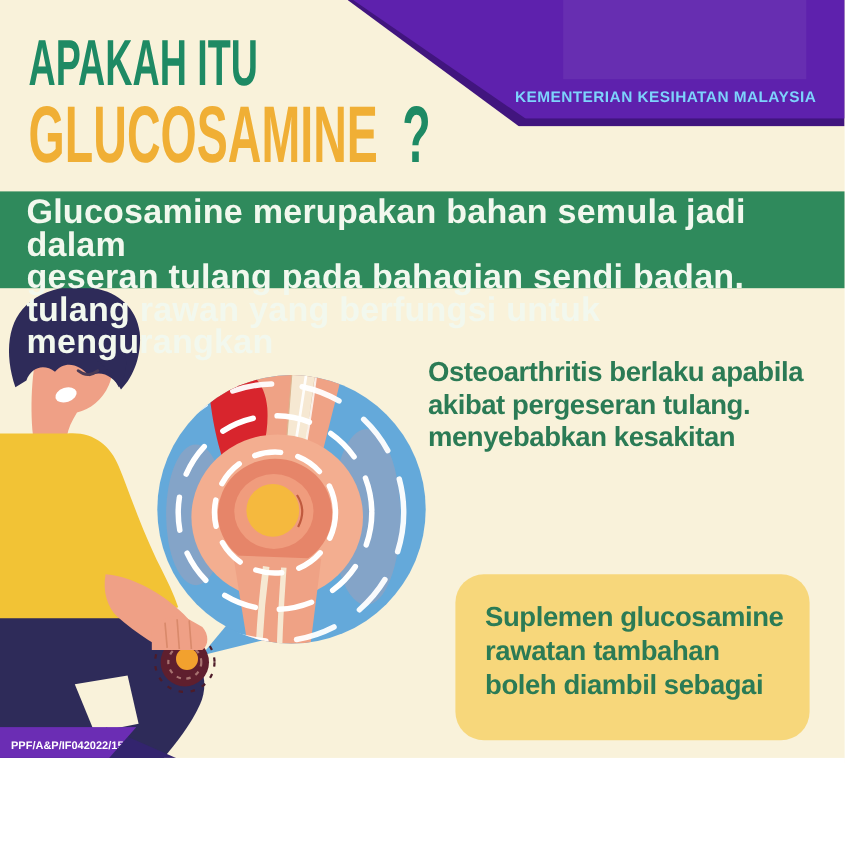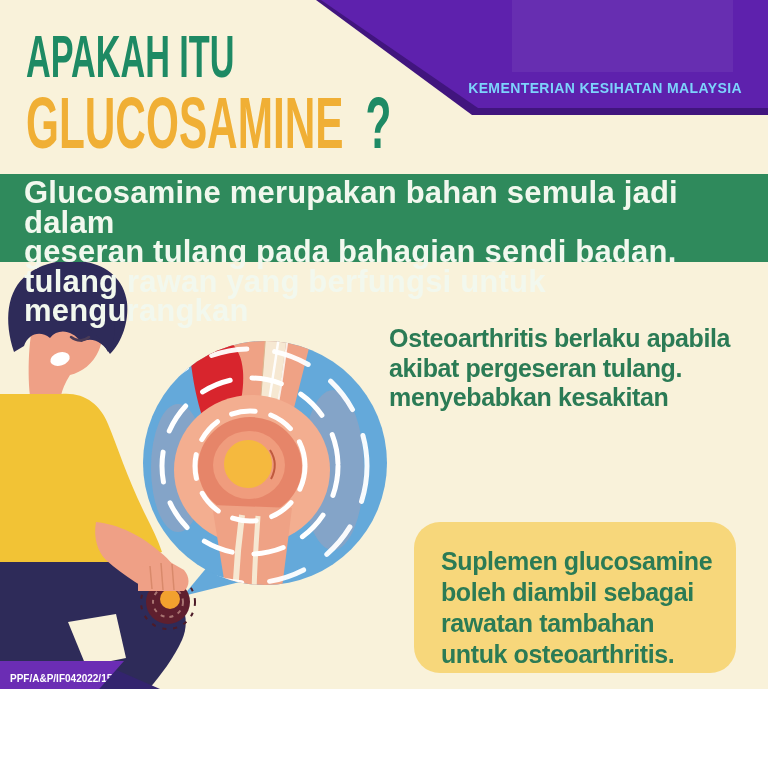--- a/index.html
+++ b/index.html
@@ -140,23 +140,22 @@
     </div>
 
     <div class="osteo-note">
       <span>Osteoarthritis berlaku apabila</span>
       <span>akibat pergeseran tulang.</span>
       <span>menyebabkan kesakitan</span>
     </div>
 
     <div class="supplement-box">
       <span>Suplemen glucosamine</span>
+      <span>rawatan tambahan</span>
       <span>boleh diambil sebagai</span>
-      <span>rawatan tambahan</span>
-      <span>untuk osteoarthritis.</span>
     </div>
 
     <div class="ribbon-fold"></div>
     <div class="ribbon-main">
       <span>PPF/A&amp;P/IF042022/15</span>
     </div>
 
   </div>
 </div>
 

